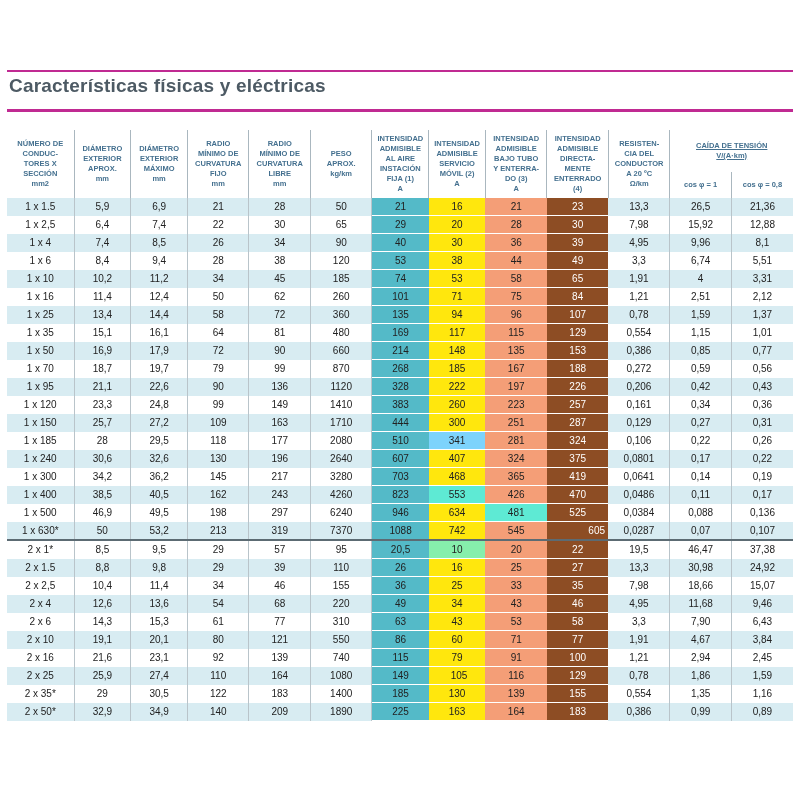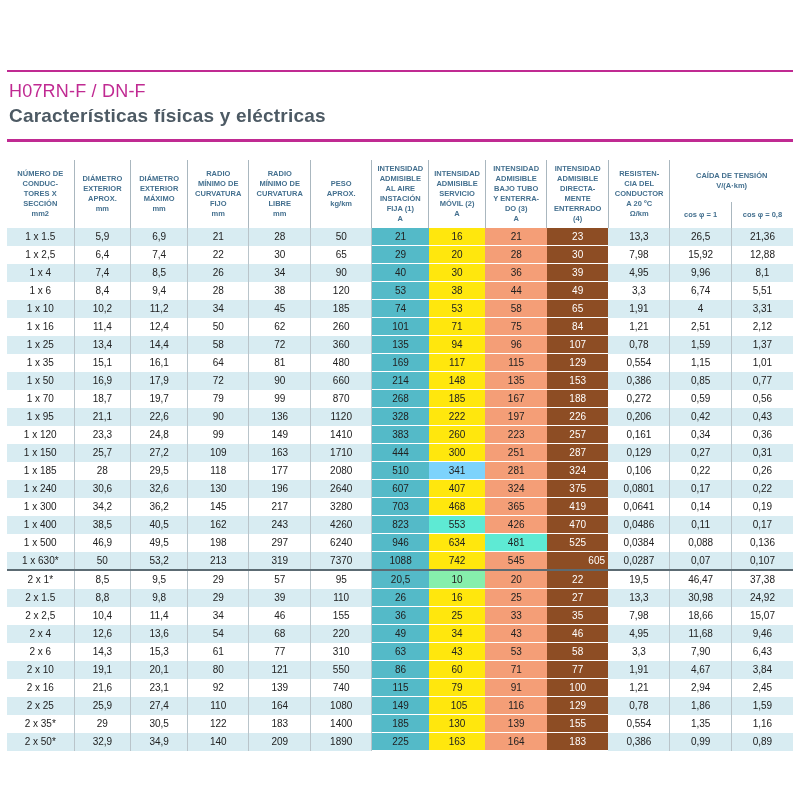--- a/index.html
+++ b/index.html
@@ -18,39 +18,38 @@
   col.c0{width:8.5%;}
   col.cn{width:7.2%;}
   col.cw{width:7.8%;}
   th.h{
     font-size:7.5px;font-weight:bold;color:#44708f;background:#fff;
     border-right:1px solid #aab7bf;vertical-align:middle;text-align:center;
     white-space:pre-line;line-height:1.32;padding:2px 1px;
   }
   thead tr.hr1 th{height:38px;}
   thead tr.hr2 th{height:22px;}
-  th.h.group{border-right:none;}
+  th.h.group{border-right:none;text-decoration:underline;}
   th.h.sub-first{border-right:1px solid #aab7bf;}
   th.h.sub-last{border-right:none;}
   tbody td{
     font-size:10px;color:#222;text-align:center;height:17px;
     padding:0 2px;border-right:1px solid #b9c4ca;background:#fff;
     overflow:hidden;white-space:nowrap;
   }
   tbody td:last-child{border-right:none;}
   tbody tr.alt td{background:#d8ecf2;}
   tbody td.hl{border-right:none;border-bottom:1px solid rgba(255,255,255,0.55);}
   tbody tr.brk td{border-top:2px solid #5c6b73;}
 </style>
 </head>
 <body>
 
 <div class="page">
   <div class="rule rule-top"></div>
-  <div class="doc-title">H07RN-F / DN-F</div>
   <div class="doc-subtitle">Características físicas y eléctricas</div>
   <div class="rule rule-mid"></div>
 
   <table class="spec">
     <colgroup>
       <col class="c0">
         <col class="cn">
         <col class="cn">
         <col class="cw">
         <col class="cw">

